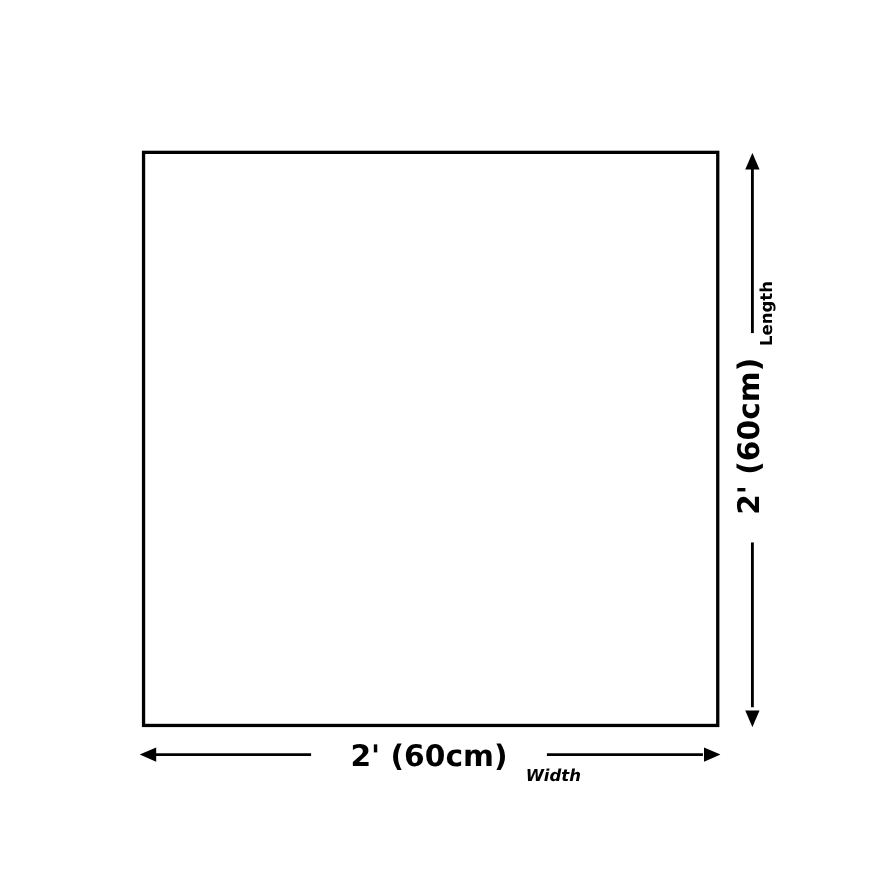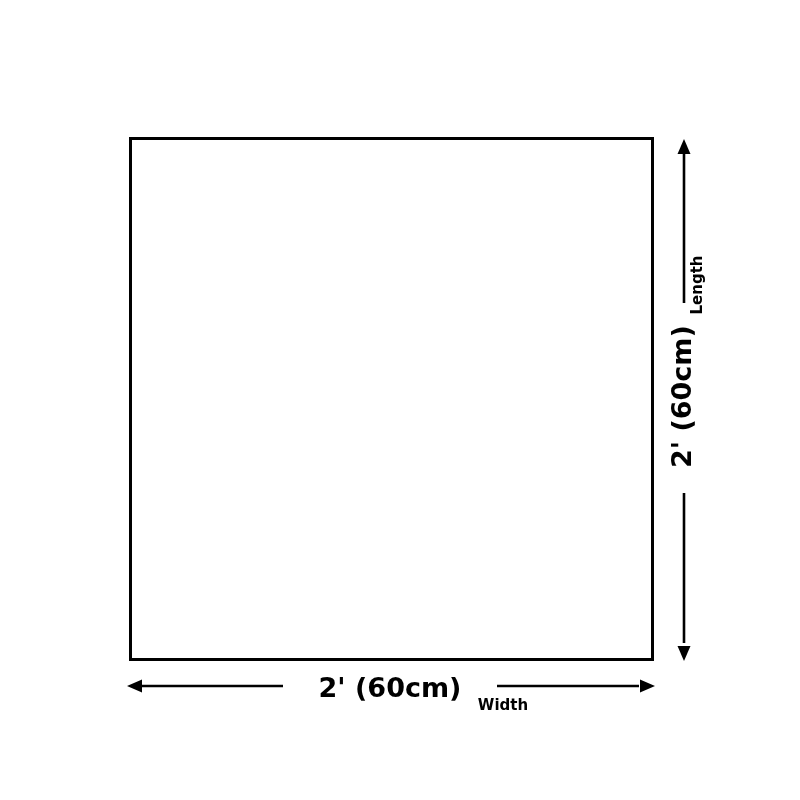--- a/index.html
+++ b/index.html
@@ -46,21 +46,21 @@
   .dim-label {
     font-size: 15px;
   }
   
   .width-value {
     left: 310px; top: 674px;
     width: 160px; height: 28px;
   }
   .width-label {
     left: 473px; top: 698px;
-    width: 60px; height: 16px;
+    width: 60px; height: 16px; font-style: italic;
   }
   
   .length-value {
     left: 612px; top: 384px;
     width: 140px; height: 28px;
     transform: rotate(-90deg);
     transform-origin: center center;
   }
   .length-label {
     left: 668px; top: 277px;

